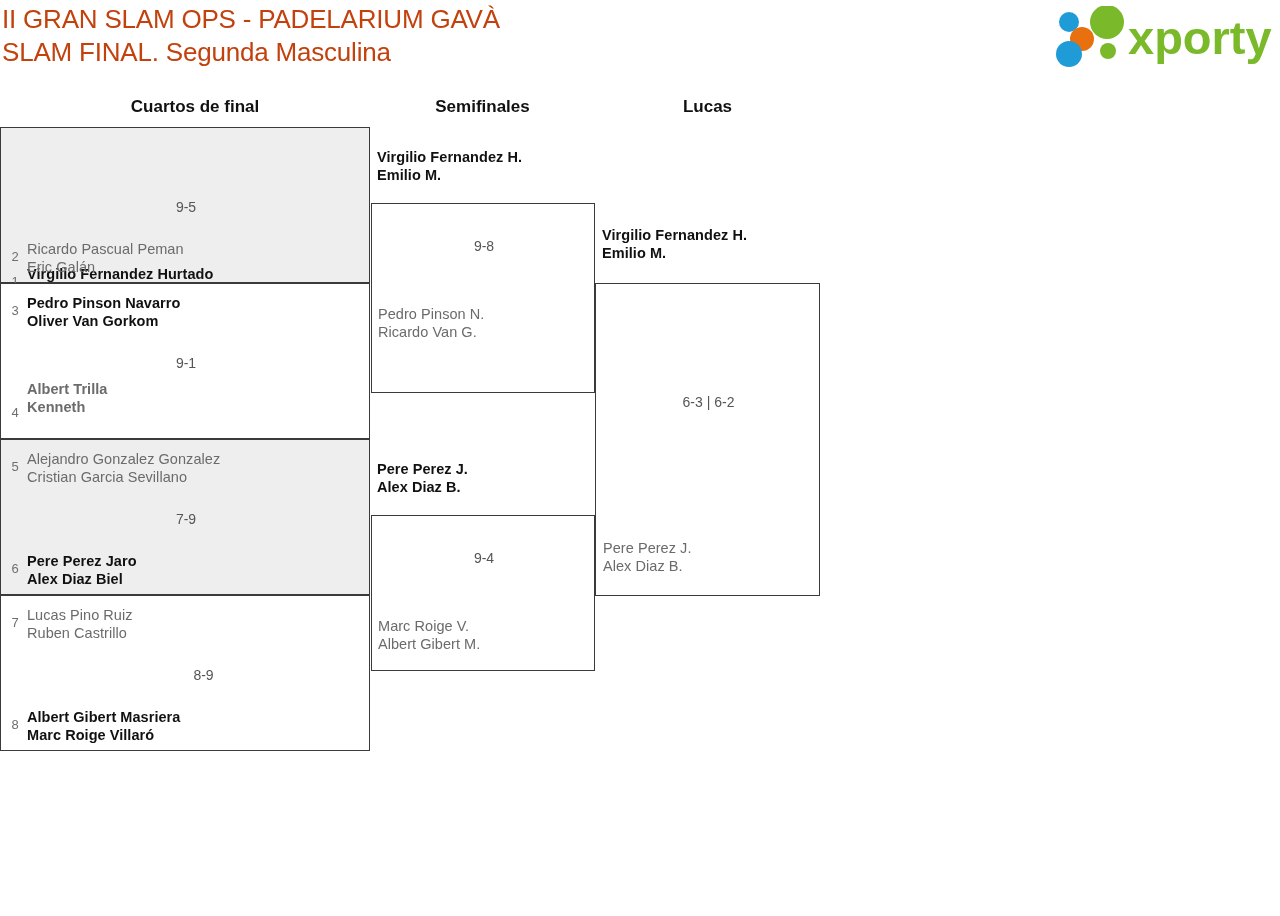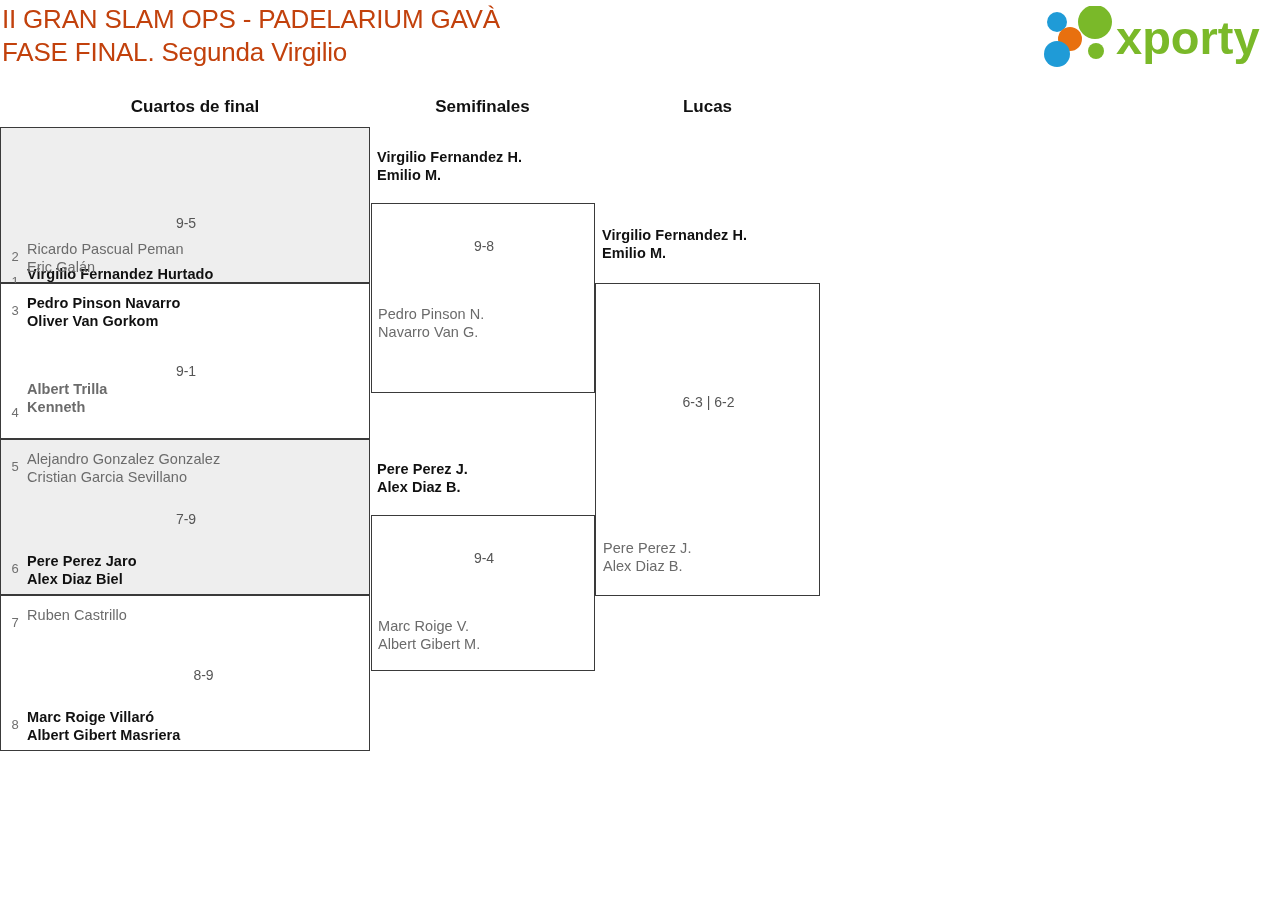--- a/index.html
+++ b/index.html
@@ -18,21 +18,21 @@
     position: absolute; left: 0; top: 0; width: 900px;
   }
   .title-line {
     font-size: 26px; font-weight: 400; line-height: 33px;
     letter-spacing: -0.2px; color: #c2410c; white-space: nowrap;
   }
   .title-line.l1 { position: absolute; left: 2px; top: 3px; }
   .title-line.l2 { position: absolute; left: 2px; top: 36px; }
 
   .logo {
-    position: absolute; right: 12px; top: 6px;
+    position: absolute; right: 0; top: 6px;
     width: 228px; height: 62px;
   }
   .logo svg { display: block; }
 
   
   .round-head {
     position: absolute; font-size: 17px; font-weight: 700;
     color: #111111; text-align: center; white-space: nowrap;
   }
   #rh0 { left: 0;   top: 97px; width: 370px; padding-left: 20px; }
@@ -79,21 +79,21 @@
   }
   .adv-name .p { display: block; }
 </style>
 </head>
 <body>
 
 <div id="page">
 
   <div class="title-block">
     <div class="title-line l1">II GRAN SLAM OPS - PADELARIUM GAVÀ</div>
-    <div class="title-line l2">FASE FINAL. Segunda Virgilio</div>
+    <div class="title-line l2">SLAM FINAL. Segunda Masculina</div>
   </div>
 
   <div class="logo">
     <svg width="228" height="62" viewBox="0 0 228 62" xmlns="http://www.w3.org/2000/svg">
       <circle cx="17" cy="16" r="10" fill="#1f9bd7"></circle>
       <circle cx="55" cy="16" r="17" fill="#7ab929"></circle>
       <circle cx="30" cy="33" r="12" fill="#e8700f"></circle>
       <circle cx="56" cy="45" r="8" fill="#7ab929"></circle>
       <circle cx="17" cy="48" r="13" fill="#1f9bd7"></circle>
       <text x="76" y="48" font-family="Liberation Sans, sans-serif" font-size="47" font-weight="700" fill="#7ab929">xporty</text>
@@ -103,35 +103,35 @@
   <div class="round-head" id="rh0">Cuartos de final</div>
   <div class="round-head" id="rh1">Semifinales</div>
   <div class="round-head" id="rh2">Lucas</div>
 
   <div class="qf-box shaded" style="top:127px; height:156px;">
     <div class="seed" style="top:146px;">1</div>
     <div class="team winner" style="top:137px;">
       <span class="p">Virgilio Fernandez Hurtado</span>
       <span class="p">Emilio Morales</span>
     </div>
-    <div class="score" style="top:87px; left:0; width:370px;">9-5</div>
+    <div class="score" style="top:71px; left:0; width:370px;">9-5</div>
     <div class="seed" style="top:121px;">2</div>
     <div class="team loser" style="top:112px;">
       <span class="p">Ricardo Pascual Peman</span>
       <span class="p">Eric Galán</span>
     </div>
   </div>
 
   <div class="qf-box plain" style="top:283px; height:156px;">
     <div class="seed" style="top:19px;">3</div>
     <div class="team winner" style="top:10px;">
       <span class="p">Pedro Pinson Navarro</span>
       <span class="p">Oliver Van Gorkom</span>
     </div>
-    <div class="score" style="top:71px; left:0; width:370px;margin-top:8px;">9-1</div>
+    <div class="score" style="top:71px; left:0; width:370px;">9-1</div>
     <div class="seed" style="top:121px;">4</div>
     <div class="team loser" style="top:96px;font-weight:bold;">
       <span class="p">Albert Trilla</span>
       <span class="p">Kenneth</span>
     </div>
   </div>
 
   <div class="qf-box shaded" style="top:439px; height:156px;">
     <div class="seed" style="top:19px;">5</div>
     <div class="team loser" style="top:10px;">
@@ -142,40 +142,41 @@
     <div class="seed" style="top:121px;">6</div>
     <div class="team winner" style="top:112px;">
       <span class="p">Pere Perez Jaro</span>
       <span class="p">Alex Diaz Biel</span>
     </div>
   </div>
 
   <div class="qf-box plain" style="top:595px; height:156px;">
     <div class="seed" style="top:19px;">7</div>
     <div class="team loser" style="top:10px;">
+      <span class="p">Lucas Pino Ruiz</span>
       <span class="p">Ruben Castrillo</span>
     </div>
     <div class="score" style="top:71px; left:0; width:370px;padding-left:35px;">8-9</div>
     <div class="seed" style="top:121px;">8</div>
     <div class="team winner" style="top:112px;">
+      <span class="p">Albert Gibert Masriera</span>
       <span class="p">Marc Roige Villaró</span>
-      <span class="p">Albert Gibert Masriera</span>
     </div>
   </div>
 
   <div class="adv-name winner" style="left:377px; top:148px;">
     <span class="p">Virgilio Fernandez H.</span>
     <span class="p">Emilio M.</span>
   </div>
 
   <div class="conn-box" style="left:371px; top:203px; width:224px; height:190px;">
     <div class="score" style="top:34px; left:0; width:224px;">9-8</div>
     <div class="adv-name loser" style="left:6px; top:101px;">
       <span class="p">Pedro Pinson N.</span>
-      <span class="p">Navarro Van G.</span>
+      <span class="p">Ricardo Van G.</span>
     </div>
   </div>
 
   <div class="adv-name winner" style="left:377px; top:460px;">
     <span class="p">Pere Perez J.</span>
     <span class="p">Alex Diaz B.</span>
   </div>
 
   <div class="conn-box" style="left:371px; top:515px; width:224px; height:156px;">
     <div class="score" style="top:34px; left:0; width:224px;">9-4</div>

